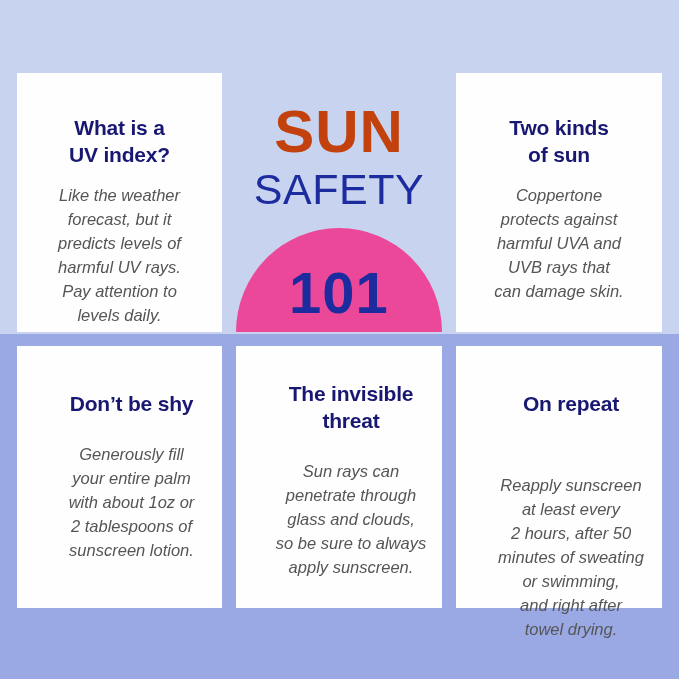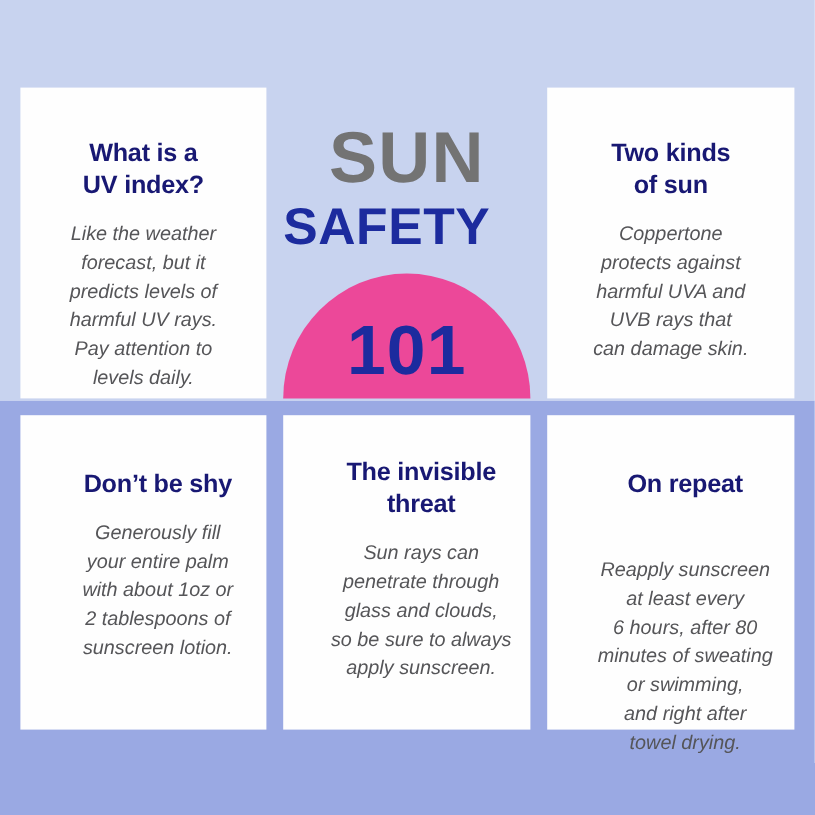--- a/index.html
+++ b/index.html
@@ -82,21 +82,21 @@
   .card.c1 { left: 17px;  width: 205px; }
   .card.c3 { left: 456px; width: 206px; }
 
   
   .card.bot {
     top: 346px;
     height: 262px;
     padding-left: 24px;
   }
   .card.bot .card-title { margin-top: 44px; }
-  .card.bot .card-body  { margin-top: 15px; }
+  .card.bot .card-body  { margin-top: 25px; }
 
   .card.c4 { left: 17px;  width: 205px; }
   .card.c5 { left: 236px; width: 206px; }
   .card.c6 { left: 456px; width: 206px; gap: 31px; }
 
   
   .card.c5 .card-title { margin-top: 34px; }
 
   
   .hero {
@@ -106,34 +106,35 @@
     width: 206px;
     height: 259px;
   }
 
   .hero-sun {
     position: absolute;
     left: 0;
     top: 30px;
     width: 206px;
     text-align: center;
-    color: #737373;
+    color: #c2410c;
     font-weight: bold;
     font-size: 60px;
     line-height: 58px;
     letter-spacing: 1px;
   }
 
   .hero-safety {
     position: absolute;
     left: 0;
     top: 92px;
     width: 206px;
+    text-align: center;
     color: #1c2b9e;
-    font-weight: bold;
+    font-weight: normal;
     font-size: 43px;
     line-height: 48px;
     letter-spacing: 0.5px;
   }
 
   
   .hero-dome {
     position: absolute;
     left: 0px;
     bottom: 0px;
@@ -211,20 +212,20 @@
 penetrate through
 glass and clouds,
 so be sure to always
 apply sunscreen.</div>
   </div>
 
   <div class="card bot c6">
     <div class="card-title">On repeat</div>
     <div class="card-body">Reapply sunscreen
 at least every
-6 hours, after 80
+2 hours, after 50
 minutes of sweating
 or swimming,
 and right after
 towel drying.</div>
   </div>
 
 </div>
 
 </body></html>

